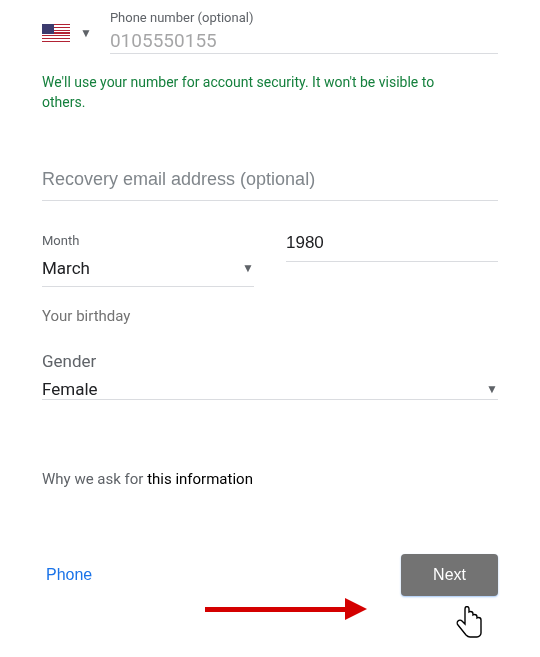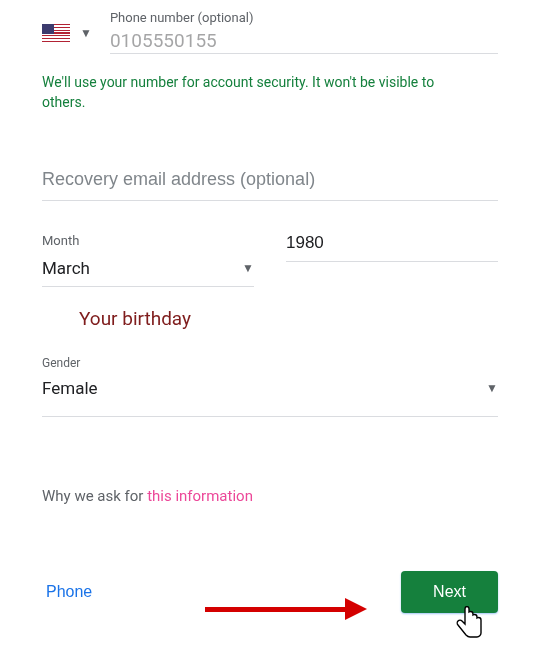--- a/index.html
+++ b/index.html
@@ -129,64 +129,63 @@
     }
     .dob-input {
       border: none;
       font-size: 17px;
       color: #202124;
       width: 100%;
       outline: none;
       padding: 0;
     }
     .birthday-caption {
-      font-size: 19px;
-      color: #7f1d1d;
+      font-size: 15px;
+      color: #737373;
       margin-top: 20px;
-      margin-left: 37px;
     }
     .gender-block { margin-top: 26px; }
     .gender-label {
-      font-size: 12px;
+      font-size: 17px;
       color: #5f6368;
       margin-bottom: 8px;
     }
     .gender-select {
       display: flex;
       align-items: center;
       justify-content: space-between;
       border-bottom: 1px solid #dadce0;
-      padding-bottom: 18px;
+      padding-bottom: 0;
       font-size: 17px;
       color: #202124;
       cursor: pointer;
     }
     .why-row {
       margin-top: 70px;
       font-size: 15px;
       color: #5f6368;
     }
-    .why-row .link { color: #ec4899; cursor: pointer; }
+    .why-row .link { color: #000000; cursor: pointer; }
     .button-row {
       display: flex;
       justify-content: space-between;
       align-items: center;
       margin-top: 66px;
     }
     .back-btn {
       background: none;
       border: none;
       color: #1a73e8;
       font-size: 16px;
       font-weight: 500;
       cursor: pointer;
       padding: 8px 4px;
     }
     .next-btn {
-      background: #15803d;
+      background: #737373;
       color: #fff;
       border: none;
       border-radius: 4px;
       font-size: 16px;
       font-weight: 500;
       padding: 12px 32px;
       cursor: pointer;
       box-shadow: 0 1px 2px rgba(26,115,232,0.4);
     }
     .arrow-annotation {

